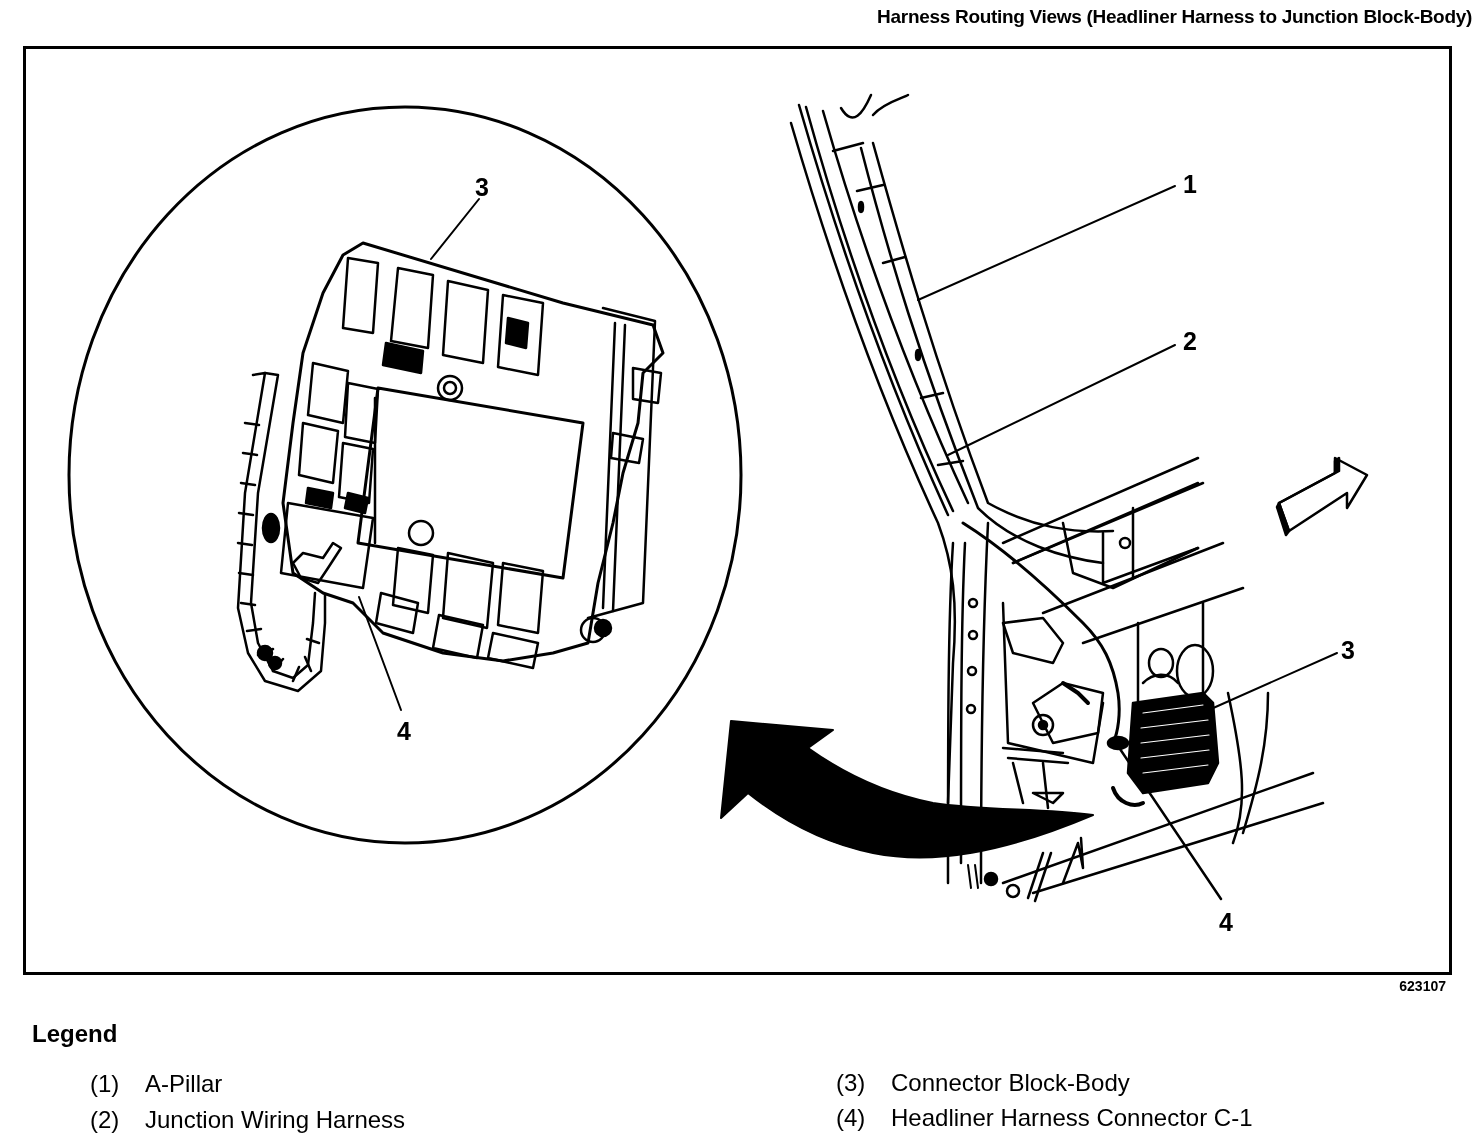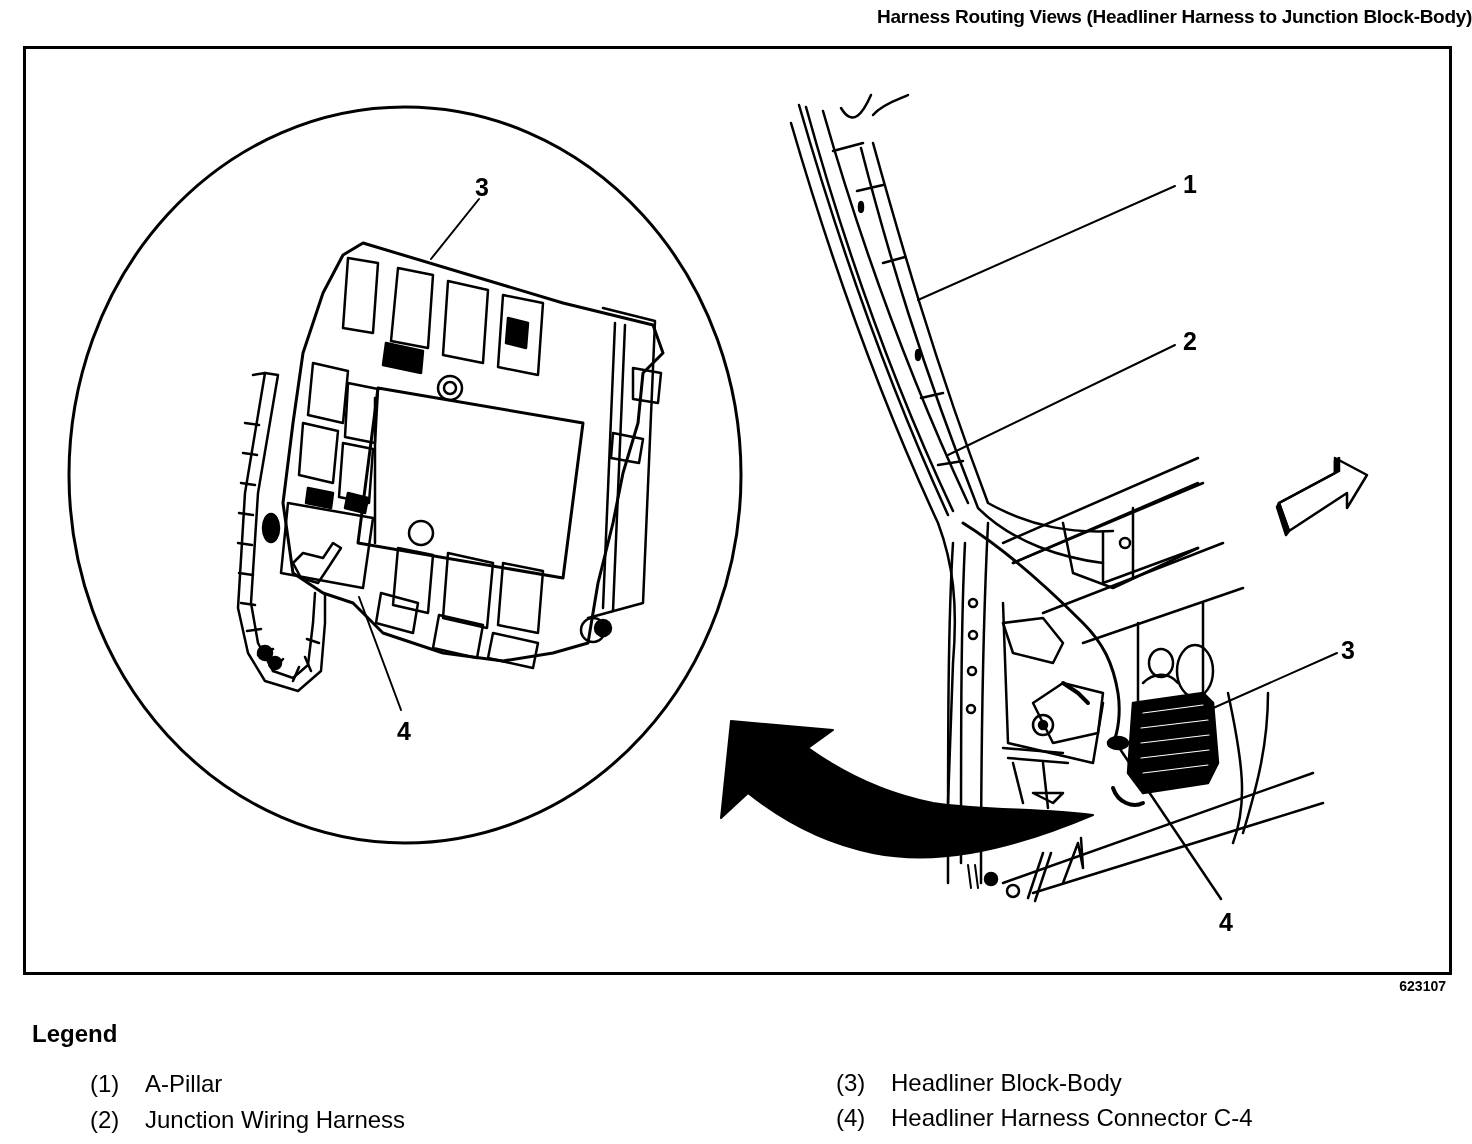--- a/index.html
+++ b/index.html
@@ -172,17 +172,17 @@
 
 <div class="legend-title">Legend</div>
 
 <div class="legend-item" style="left:90px; top:1070px;">
   <span class="num">(1)</span><span>A-Pillar</span>
 </div>
 <div class="legend-item" style="left:90px; top:1106px;">
   <span class="num">(2)</span><span>Junction Wiring Harness</span>
 </div>
 <div class="legend-item" style="left:836px; top:1069px;">
-  <span class="num">(3)</span><span>Headliner Block-Body</span>
+  <span class="num">(3)</span><span>Connector Block-Body</span>
 </div>
 <div class="legend-item" style="left:836px; top:1104px;">
-  <span class="num">(4)</span><span>Headliner Harness Connector C-4</span>
+  <span class="num">(4)</span><span>Headliner Harness Connector C-1</span>
 </div>
 
 </body></html>

